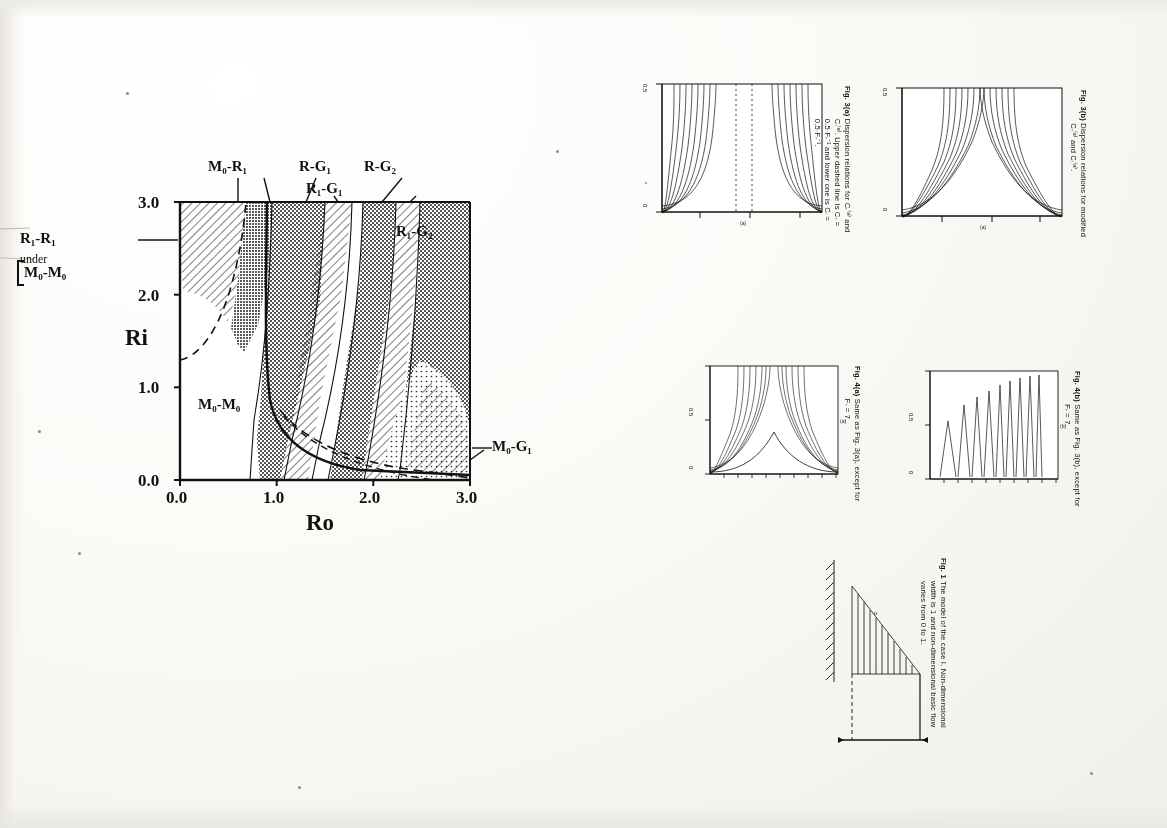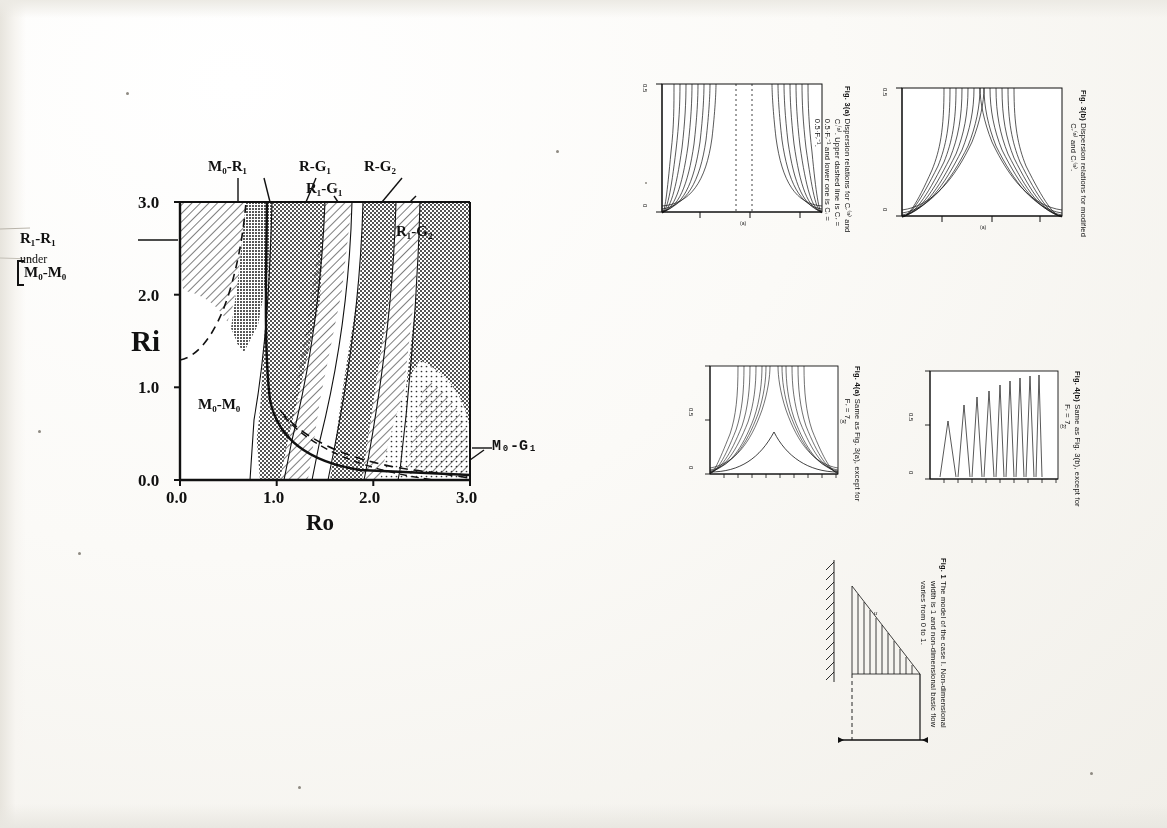--- a/index.html
+++ b/index.html
@@ -228,30 +228,30 @@
     <div style="position:absolute;left:18px;top:63px;font-family:'Liberation Serif',serif;font-weight:bold;font-size:17px;color:#111;">3.0</div>
     <div style="position:absolute;left:18px;top:156px;font-family:'Liberation Serif',serif;font-weight:bold;font-size:17px;color:#111;">2.0</div>
     <div style="position:absolute;left:18px;top:248px;font-family:'Liberation Serif',serif;font-weight:bold;font-size:17px;color:#111;">1.0</div>
     <div style="position:absolute;left:18px;top:341px;font-family:'Liberation Serif',serif;font-weight:bold;font-size:17px;color:#111;">0.0</div>
 
     <div style="position:absolute;left:46px;top:358px;font-family:'Liberation Serif',serif;font-weight:bold;font-size:17px;color:#111;">0.0</div>
     <div style="position:absolute;left:143px;top:358px;font-family:'Liberation Serif',serif;font-weight:bold;font-size:17px;color:#111;">1.0</div>
     <div style="position:absolute;left:239px;top:358px;font-family:'Liberation Serif',serif;font-weight:bold;font-size:17px;color:#111;">2.0</div>
     <div style="position:absolute;left:336px;top:358px;font-family:'Liberation Serif',serif;font-weight:bold;font-size:17px;color:#111;">3.0</div>
 
-    <div class="axis-label" style="position:absolute;left:11px;top:195px;font-size:29px;color:#111;">Ri</div>
+    <div class="axis-label" style="position:absolute;left:5px;top:195px;font-size:23px;color:#111;">Ri</div>
     <div class="axis-label" style="position:absolute;left:186px;top:380px;font-size:23px;color:#111;">Ro</div>
 
     <div style="position:absolute;left:88px;top:28px;font-family:'Liberation Serif',serif;font-weight:bold;font-size:15px;color:#111;">M₀-R₁</div>
     <div style="position:absolute;left:172px;top:28px;font-family:'Liberation Serif',serif;font-weight:bold;font-size:15px;color:#111;margin-left:7px;">R-G₁</div>
     <div style="position:absolute;left:186px;top:50px;font-family:'Liberation Serif',serif;font-weight:bold;font-size:15px;color:#111;">R₁-G₁</div>
     <div style="position:absolute;left:244px;top:28px;font-family:'Liberation Serif',serif;font-weight:bold;font-size:15px;color:#111;">R-G₂</div>
     <div style="position:absolute;left:276px;top:50px;font-family:'Liberation Serif',serif;font-weight:bold;font-size:15px;color:#111;margin-top:43px;">R₁-G₂</div>
     <div style="position:absolute;left:78px;top:266px;font-family:'Liberation Serif',serif;font-weight:bold;font-size:15px;color:#111;">M₀-M₀</div>
-    <div style="position:absolute;left:372px;top:308px;font-family:Liberation Mono, monospace;font-weight:bold;font-size:15px;color:#111;text-align:center;">M₀-G₁</div>
+    <div style="position:absolute;left:372px;top:308px;font-family:Liberation Serif, serif;font-weight:bold;font-size:15px;color:#111;text-align:center;">M₀-G₁</div>
 
     <div style="position:absolute;left:-100px;top:100px;font-family:'Liberation Serif',serif;font-weight:bold;font-size:15px;color:#111;">R₁-R₁</div>
     <div style="position:absolute;left:-100px;top:122px;font-family:'Liberation Serif',serif;font-size:12px;color:#111;">under</div>
     <div style="position:absolute;left:-96px;top:134px;font-family:'Liberation Serif',serif;font-weight:bold;font-size:15px;color:#111;">M₀-M₀</div>
     <div style="position:absolute;left:-103px;top:130px;width:5px;height:22px;border-left:2px solid #111;border-top:2px solid #111;border-bottom:2px solid #111;"></div>
   </div>
 
   <div class="fig-block" style="left:640px;top:78px;width:230px;height:165px;">
     <svg width="190" height="160" viewBox="0 0 190 160">
       <defs>

